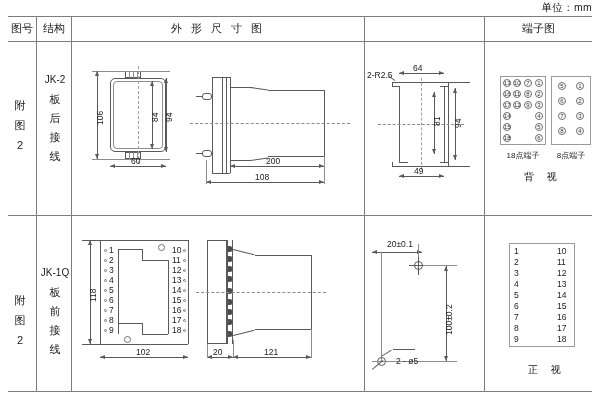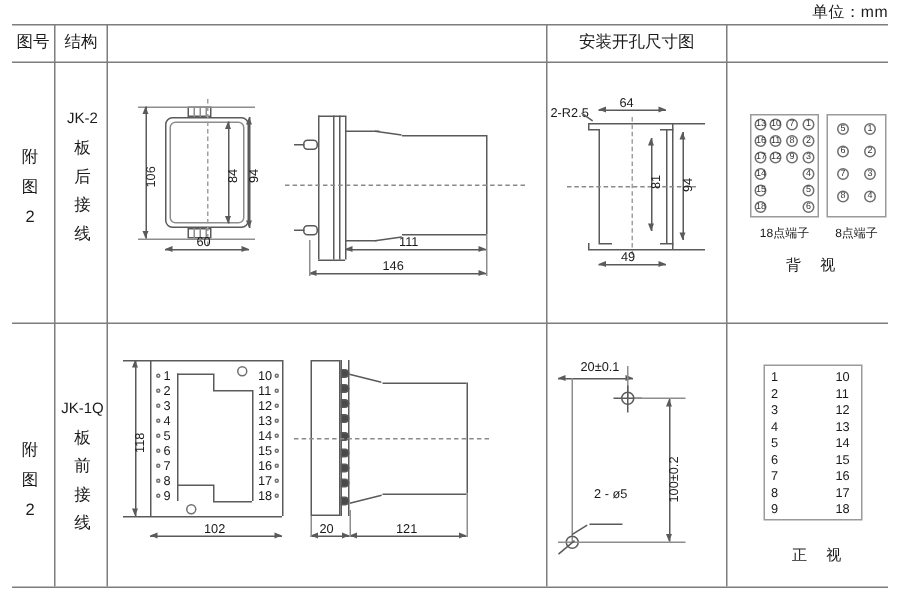--- a/index.html
+++ b/index.html
@@ -78,21 +78,22 @@
   <div class="hline" style="top:215px;"></div>
   <div class="hline" style="top:391px;"></div>
 
   <div class="vline" style="left:36px;top:16px;height:375px;"></div>
   <div class="vline" style="left:71px;top:16px;height:375px;"></div>
   <div class="vline" style="left:364px;top:16px;height:375px;"></div>
   <div class="vline" style="left:484px;top:16px;height:375px;"></div>
 
   <div class="hdr" style="left:8px;width:28px;">图号</div>
   <div class="hdr" style="left:37px;width:34px;">结构</div>
-  <div class="hdr" style="left:365px;width:119px;">安装开孔尺寸图</div>
+  <div class="hdr sp" style="left:72px;width:292px;">外 形 尺 寸 图</div>
+  <div class="hdr" style="left:485px;width:107px;">端子图</div>
 
   <div class="vtext" style="left:3px;top:95px;">
     <div>附</div>
     <div>图</div>
     <div>2</div>
   </div>
 
   <div class="structcell" style="left:38px;top:72px;">
     <div class="model">JK-2</div>
     <div>板</div>
@@ -164,26 +165,26 @@
     <div class="box" style="left:202px;top:93px;width:10px;height:7px;border-radius:3px;"></div>
     <div class="box" style="left:202px;top:150px;width:10px;height:7px;border-radius:3px;"></div>
     <div class="ln lnh" style="left:196px;top:96px;width:7px;"></div>
     <div class="ln lnh" style="left:196px;top:153px;width:7px;"></div>
 
     <div class="dash" style="left:190px;top:123px;width:160px;"></div>
 
     <div class="ln lnh" style="left:230px;top:166px;width:94px;"></div>
     <div class="arL" style="left:230px;top:163.5px;"></div>
     <div class="arR" style="left:319px;top:163.5px;"></div>
-    <div class="dim" style="left:266px;top:156px;">111</div>
+    <div class="dim" style="left:266px;top:156px;">200</div>
 
     <div class="ln lnh" style="left:206px;top:182px;width:118px;"></div>
     <div class="arL" style="left:206px;top:179.5px;"></div>
     <div class="arR" style="left:319px;top:179.5px;"></div>
-    <div class="dim" style="left:255px;top:172px;">146</div>
+    <div class="dim" style="left:255px;top:172px;">108</div>
 
     <div class="ln lnv thin" style="left:324px;top:156px;height:28px;"></div>
     <div class="ln lnv thin" style="left:206px;top:160px;height:24px;"></div>
   </div>
 
   <div>
     <div class="dim" style="left:367px;top:70px;">2-R2.5</div>
     <div class="ln" style="left:388px;top:75px;width:9px;height:1px;transform:rotate(35deg);transform-origin:0 0;"></div>
 
     <div class="ln lnh" style="left:392px;top:82px;width:78px;"></div>
@@ -395,21 +396,21 @@
     <div class="box" style="left:414px;top:261px;width:9px;height:9px;border-radius:50%;"></div>
     <div class="ln lnh" style="left:409px;top:265px;width:19px;"></div>
     <div class="ln lnv" style="left:418px;top:257px;height:18px;"></div>
     <div class="ln lnh thin" style="left:423px;top:265px;width:34px;"></div>
 
     <div class="box" style="left:377px;top:357px;width:9px;height:9px;border-radius:50%;"></div>
     <div class="ln lnh thin" style="left:372px;top:361px;width:85px;"></div>
     <div class="ln" style="left:372px;top:369px;width:14px;height:1px;transform:rotate(-40deg);transform-origin:0 0;"></div>
     <div class="ln" style="left:381px;top:356px;width:12px;height:1px;transform:rotate(-32deg);transform-origin:0 0;"></div>
     <div class="ln lnh" style="left:393px;top:349px;width:22px;"></div>
-    <div class="dim" style="left:396px;top:324px;">2 - ø5</div>
+    <div class="dim" style="left:396px;top:356px;">2 - ø5</div>
 
     <div class="ln lnv" style="left:446px;top:266px;height:95px;"></div>
     <div class="arU" style="left:443.5px;top:266px;"></div>
     <div class="arD" style="left:443.5px;top:356px;"></div>
     <div class="dimv" style="left:444px;top:335px;">100±0.2</div>
   </div>
 
   <div>
     <div class="tpanel" style="left:509px;top:243px;width:66px;height:104px;"></div>
 

